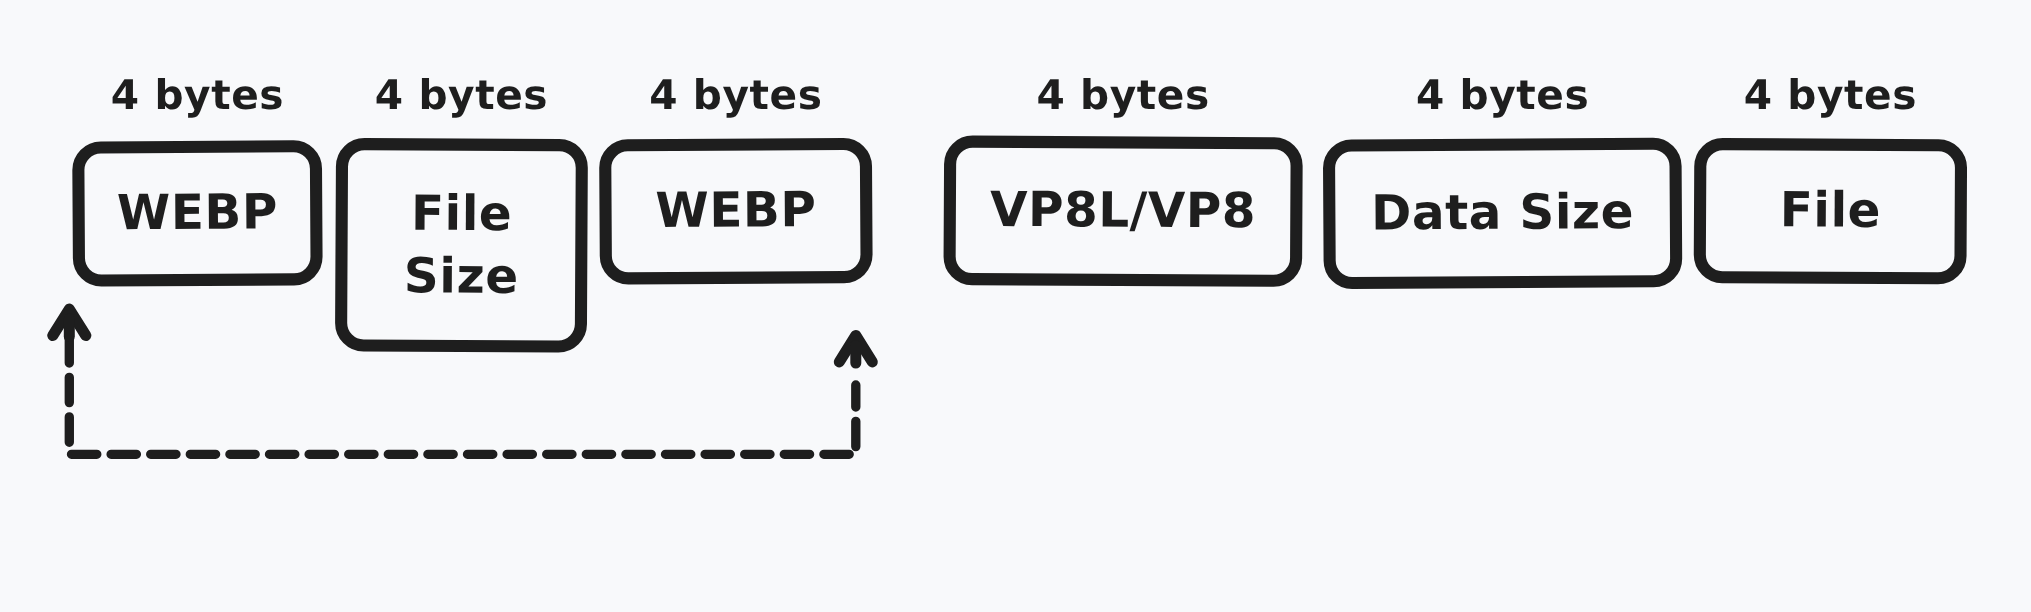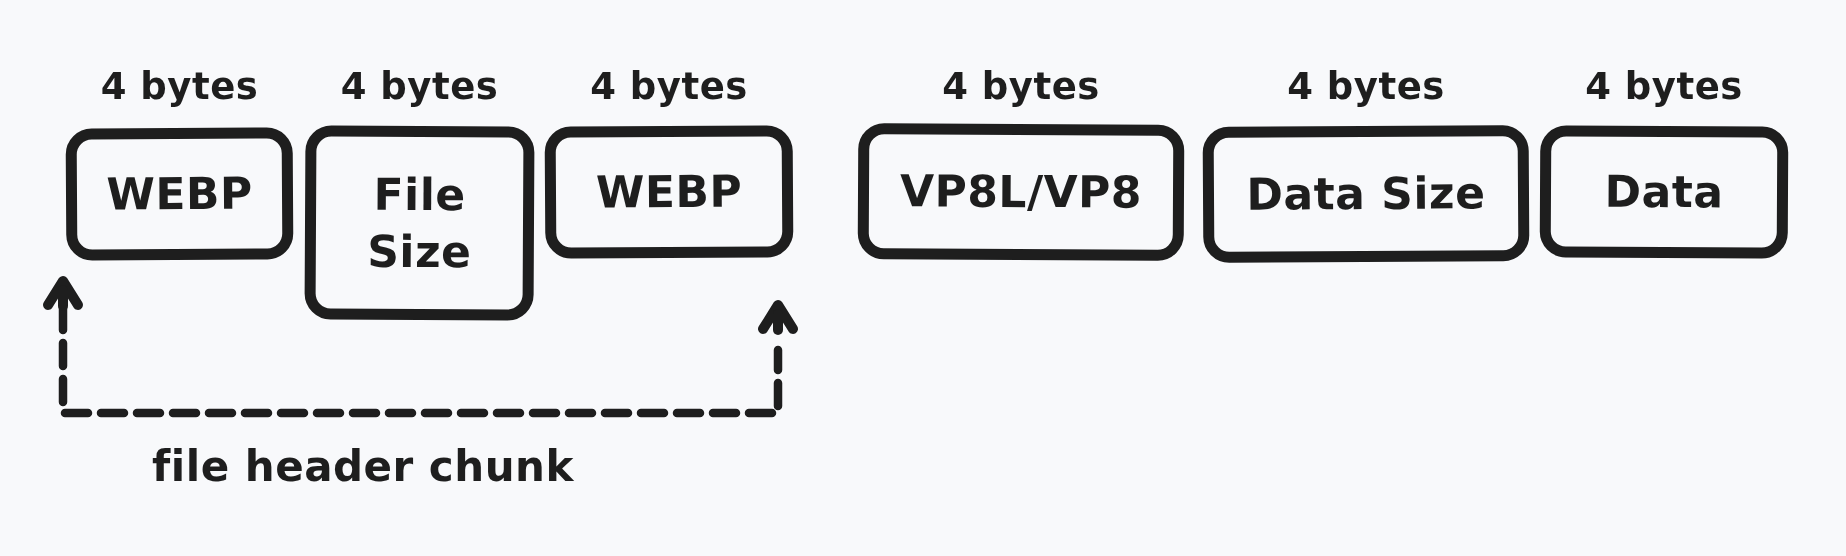--- a/index.html
+++ b/index.html
@@ -106,30 +106,29 @@
   <div class="fmt-box r-neg" style="left:545px;  top:126px; width:248px; height:132px;">
     <span>WEBP</span>
   </div>
   <div class="fmt-box r-pos" style="left:858px;  top:124px; width:326px; height:136px;">
     <span>VP8L/VP8</span>
   </div>
   <div class="fmt-box r-neg" style="left:1203px; top:126px; width:326px; height:136px;">
     <span>Data Size</span>
   </div>
   <div class="fmt-box r-pos" style="left:1540px; top:126px; width:248px; height:132px;">
-    <span>Data</span>
+    <span>File</span>
   </div>
 
   <svg class="bracket-svg" viewBox="0 0 1846 556" aria-hidden="true">
     <path class="bracket-dash" d="M 63 307 L 63 413 L 778 413 L 778 350"></path>
     <g>
       <path class="bracket-arrow" d="M 48 305 L 63 281 L 78 305"></path>
       <path class="bracket-arrow" d="M 63 290 L 63 306"></path>
     </g>
     <g>
       <path class="bracket-arrow" d="M 763 329 L 778 305 L 793 329"></path>
       <path class="bracket-arrow" d="M 778 314 L 778 330"></path>
     </g>
   </svg>
 
-  <div class="bracket-label">file header chunk</div>
 
 </div>
 
 </body></html>

